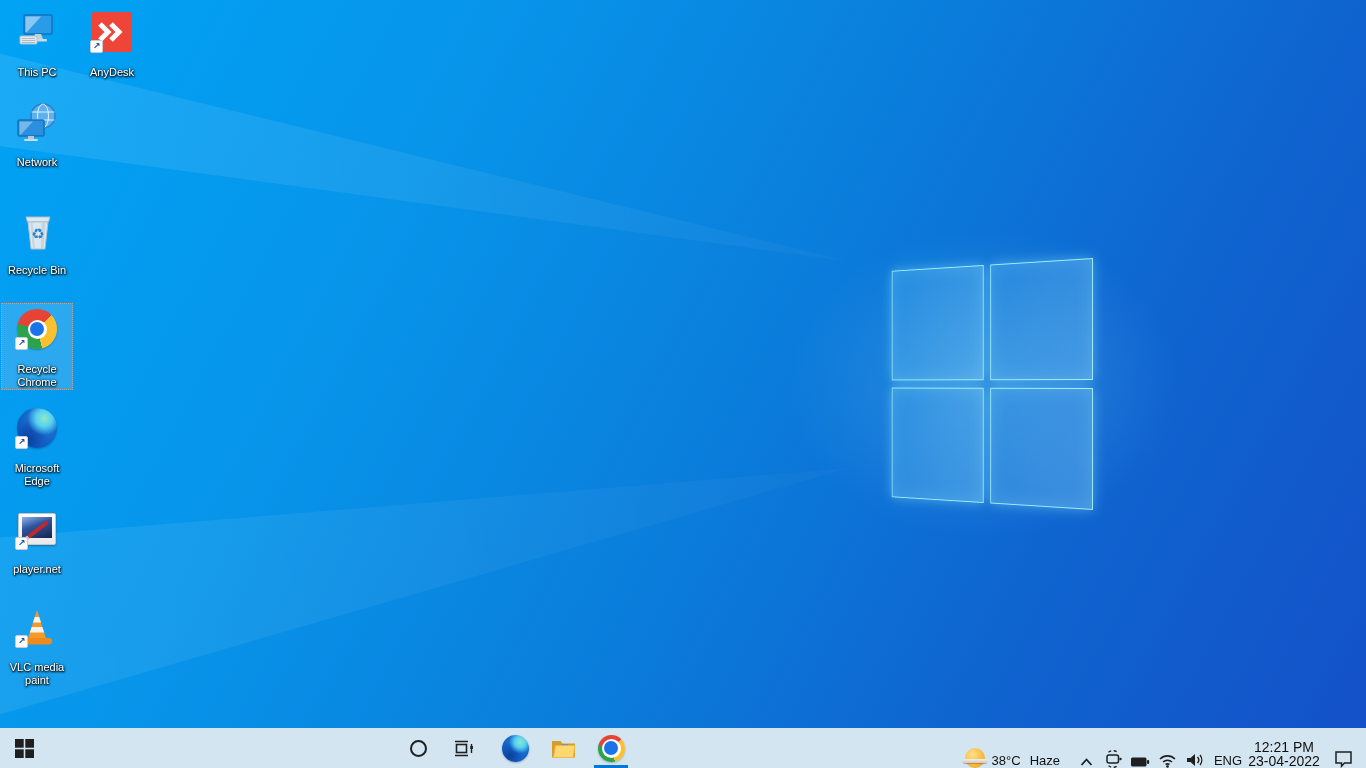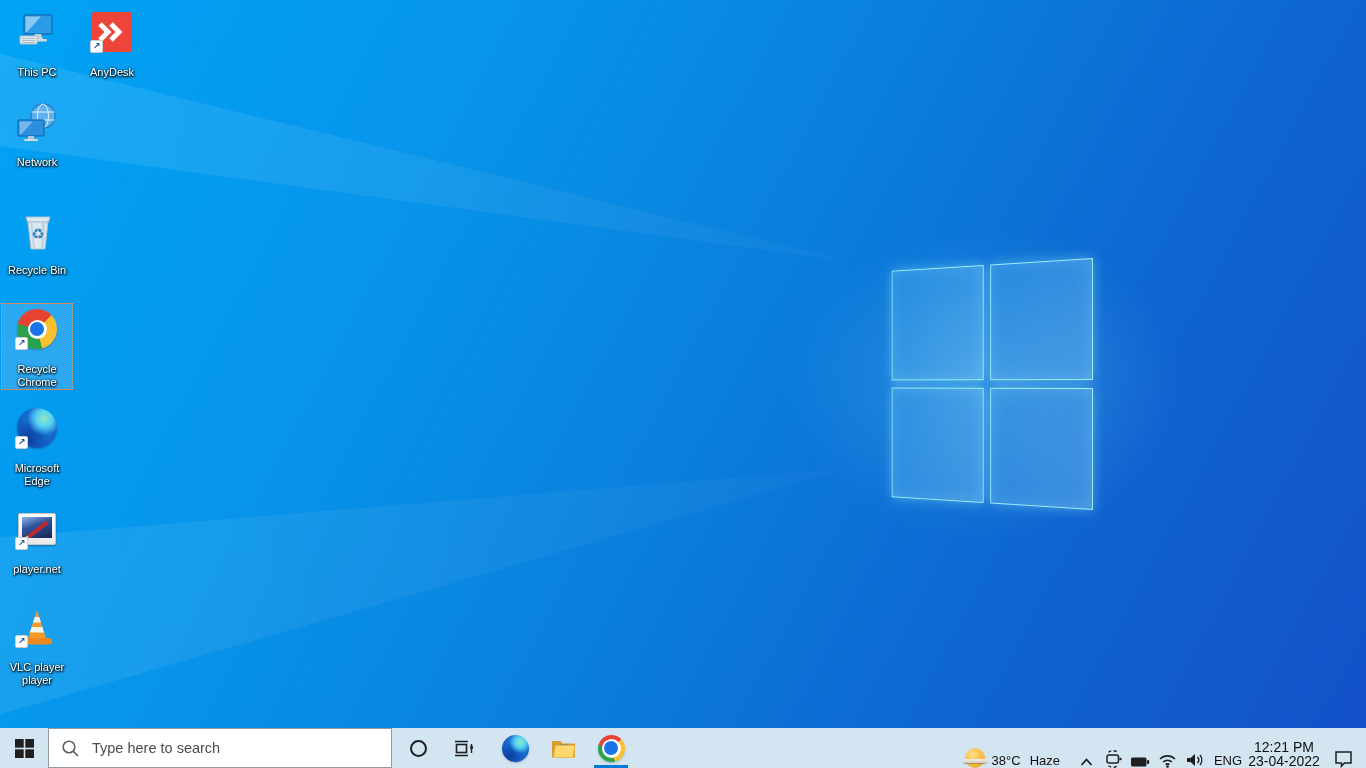--- a/index.html
+++ b/index.html
@@ -184,41 +184,34 @@
       </defs>
       <polygon points="21,4 30.5,34 11.5,34" fill="#f59a2a"></polygon>
       <g clip-path="url(#cone)">
         <rect x="8" y="11" width="26" height="5.5" fill="#f6f3ef"></rect>
         <rect x="8" y="21" width="26" height="5.5" fill="#f6f3ef"></rect>
       </g>
       <rect x="6" y="32" width="30" height="6.5" rx="3" fill="#ef8a1e"></rect>
     </svg>
     <span class="badge">↗</span>
   </div>
-  <div class="icon-label">VLC player player</div>
+  <div class="icon-label">VLC media paint</div>
 </div>
 
 <div id="taskbar">
 
   <div class="tb-btn" style="left:0;width:48px">
     <svg class="glyph" width="19" height="19" viewBox="0 0 19 19">
       <rect x="0" y="0" width="8.7" height="8.7" fill="#1f1f1f"></rect>
       <rect x="10.3" y="0" width="8.7" height="8.7" fill="#1f1f1f"></rect>
       <rect x="0" y="10.3" width="8.7" height="8.7" fill="#1f1f1f"></rect>
       <rect x="10.3" y="10.3" width="8.7" height="8.7" fill="#1f1f1f"></rect>
     </svg>
   </div>
 
-  <div id="search-box">
-    <svg class="glyph" width="19" height="19" viewBox="0 0 19 19">
-      <circle cx="8" cy="8" r="5.8" fill="none" stroke="#5a6067" stroke-width="1.6"></circle>
-      <line x1="12.4" y1="12.4" x2="17" y2="17" stroke="#5a6067" stroke-width="1.6"></line>
-    </svg>
-    <input readonly="" placeholder="Type here to search" style="">
-  </div>
 
   <div class="tb-btn" style="left:398px;width:40px">
     <div class="cortana-ring"></div>
   </div>
 
   <div class="tb-btn" style="left:444px;width:40px">
     <svg class="glyph" width="22" height="19" viewBox="0 0 22 19">
       <path d="M2 2.5 h13 M2 16.5 h13" stroke="#1f1f1f" stroke-width="1.6"></path>
       <rect x="3.5" y="5.5" width="10" height="8" fill="none" stroke="#1f1f1f" stroke-width="1.6"></rect>
       <line x1="18.5" y1="5" x2="18.5" y2="14" stroke="#1f1f1f" stroke-width="1.4"></line>

